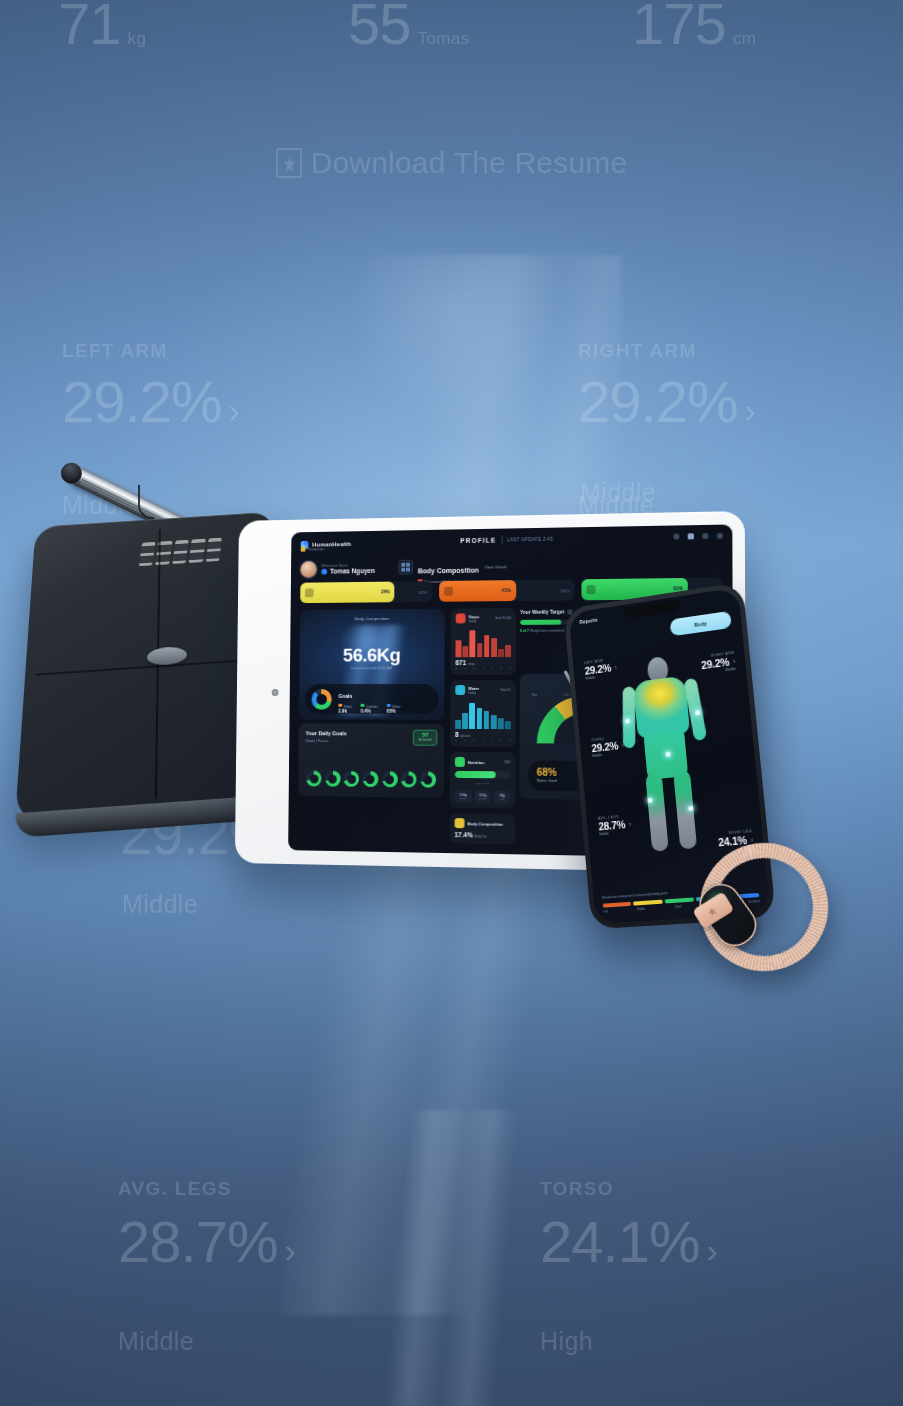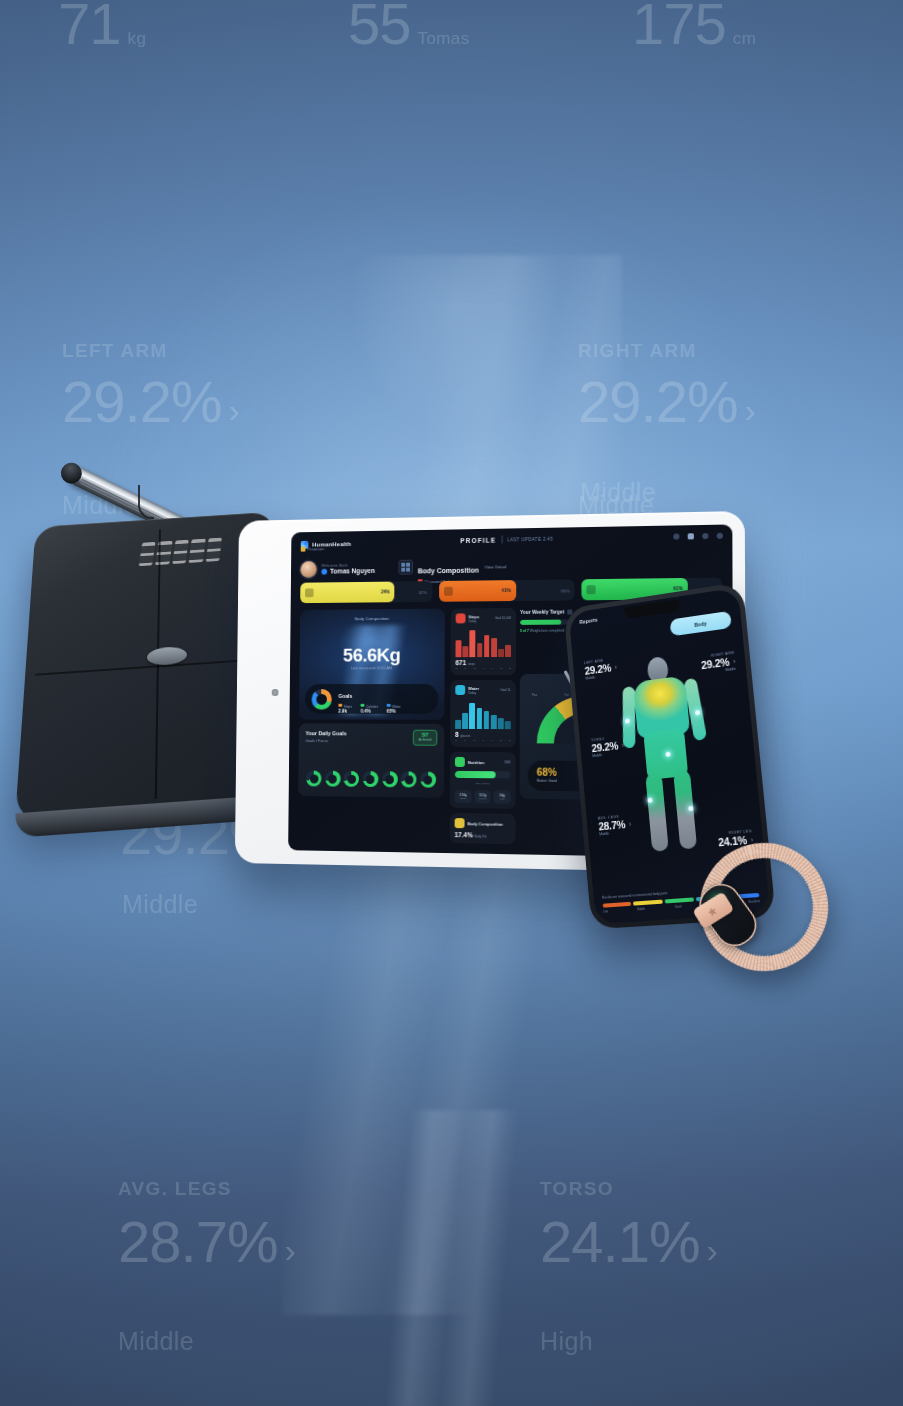--- a/index.html
+++ b/index.html
@@ -401,20 +401,24 @@
   </div>
   <div class="wm wm-row" style="left:348px; top:-10px;">
     <span class="wm-big">55</span>
     <span class="wm-unit">Tomas</span>
   </div>
   <div class="wm wm-row" style="left:632px; top:-10px;">
     <span class="wm-big">175</span>
     <span class="wm-unit">cm</span>
   </div>
 
+  <div class="wm-resume">
+    <span class="pdf-ic"></span>
+    <span>Download The Resume</span>
+  </div>
 
   <div class="wm" style="left:62px; top:340px;">
     <div class="wm-label">LEFT ARM</div>
     <div class="wm-row" style="margin-top:6px;">
       <span class="wm-big">29.2%</span>
       <span class="wm-chev">›</span>
     </div>
     <div class="wm-sub" style="margin-top:56px;">Middle</div>
   </div>
 

